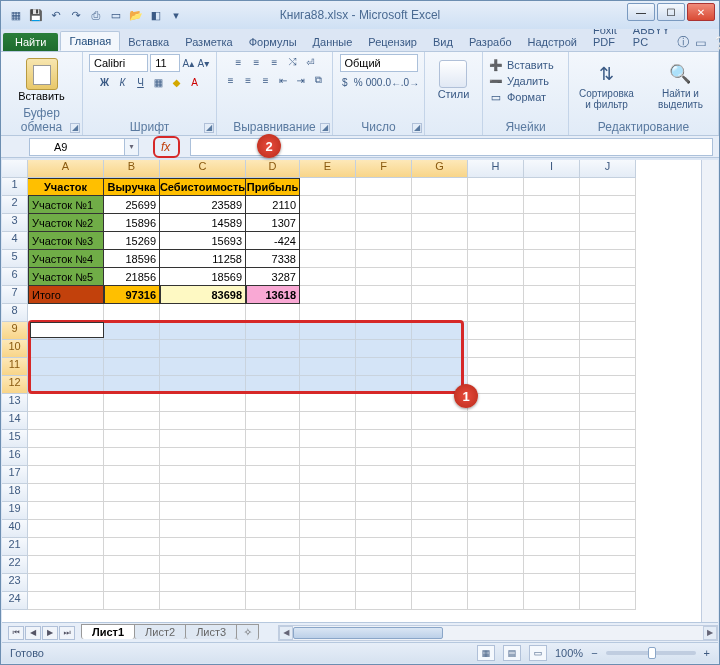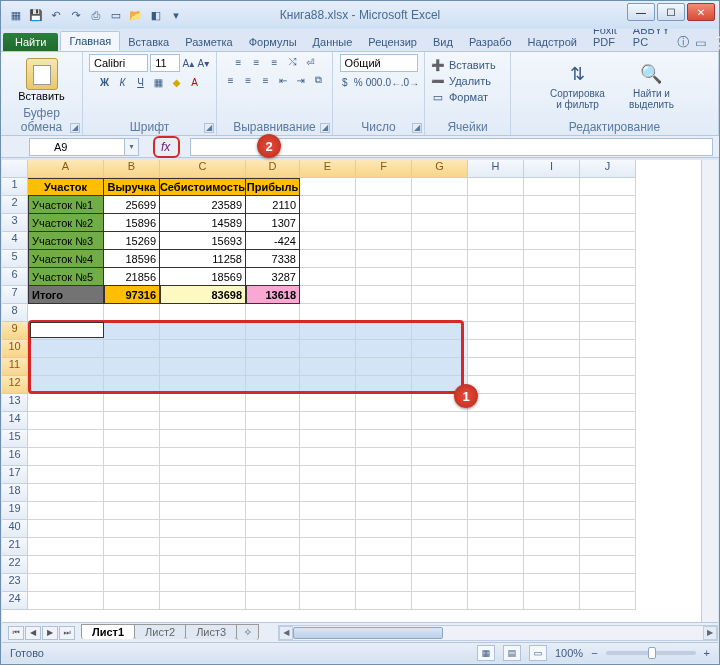--- a/index.html
+++ b/index.html
@@ -50,21 +50,21 @@
   .edit-row { display: flex; gap: 12px; padding-top: 6px; justify-content: center; }
   .edit-btn { display: flex; flex-direction: column; align-items: center; font-size: 10px; color: #3a5a85; }
   .edit-icon { width: 28px; height: 28px; display: flex; align-items: center; justify-content: center; font-size: 18px; }
   .styles-btn { display:flex; flex-direction:column; align-items:center; padding-top:6px; font-size:11px; color:#3a5a85;}
   .styles-icon { width:28px; height:28px; background:linear-gradient(#fff,#e0e8f4); border:1px solid #b0c0d8; border-radius:3px;}
   
   .namebox-row { height: 22px; background: #e7eef8; border-bottom: 1px solid #b6c8de; display: flex; align-items: center; font-size: 11px; position: relative; }
   .namebox { width: 96px; background: #fff; border: 1px solid #abc0da; height: 18px; margin-left: 28px; padding: 0 24px; display: flex; align-items: center; }
   .namebox-drop { width: 14px; height: 18px; border: 1px solid #abc0da; border-left: none; background: #eef4fb; display: flex; align-items: center; justify-content: center; font-size: 8px; color: #667; }
   .fx-area { display: flex; align-items: center; margin-left: 14px; border: 2px solid #d62828; border-radius: 6px; padding: 2px 8px 2px 6px; height: 22px; }
-  .fx-label { font-style: italic; font-size: 12px; color: #701a75; }
+  .fx-label { font-style: italic; font-size: 12px; color: #c2410c; }
   .formula-bar { flex: 1; background: #fff; border: 1px solid #abc0da; height: 18px; margin-left: 10px; margin-right: 6px; }
   .marker-badge { position: absolute; width: 24px; height: 24px; background: radial-gradient(#e84c3d,#b82a1a); border-radius: 50%; color: #fff; font-weight: bold; display: flex; align-items: center; justify-content: center; font-size: 13px; box-shadow: 0 1px 3px rgba(0,0,0,0.4); z-index: 50; }
   
   .sheet-area { position: absolute; top: 159px; left: 1px; right: 1px; bottom: 42px; background: #fff; overflow: hidden; }
   .grid { display: grid; font-size: 11px; }
   .colhdr, .rowhdr, .corner { background: linear-gradient(#f6f9fd,#e4ecf6); border-right: 1px solid #c4d0de; border-bottom: 1px solid #c4d0de; text-align: center; color: #3e5a80; position: relative; }
   .colhdr.sel, .rowhdr.sel { background: linear-gradient(#fde8b8,#f8d589); color: #8a5a10; }
   .cell { border-right: 1px solid #d4d4d4; border-bottom: 1px solid #d4d4d4; padding: 0 3px; white-space: nowrap; overflow: hidden; display: flex; align-items: center; }
   .cell.r { justify-content: flex-end; }
   .hdr-cell { background: #ffbf00; font-weight: bold; justify-content: center; border-right: 1px solid #333; border-bottom: 1px solid #333; border-top: 1px solid #333; }
@@ -196,20 +196,26 @@
         </div>
       <div class="font-row">
         <span class="mini-btn">$</span>
         <span class="mini-btn">%</span>
         <span class="mini-btn">000</span>
         <span class="mini-btn">.0←</span>
         <span class="mini-btn">.0→</span>
       </div>
       <div class="rgroup-label">Число</div>
       <div class="rgroup-dialog">◢</div>
+    </div>
+    <div class="rgroup styles-group">
+      <div class="styles-btn">
+        <div class="styles-icon"></div>
+        <span>Стили</span>
+      </div>
     </div>
     <div class="rgroup cells-group">
       <div class="cells-stack">
         <div class="cell-cmd">
             <span class="ico">➕</span>
             <span>Вставить</span>
           </div>
         <div class="cell-cmd">
             <span class="ico">➖</span>
             <span>Удалить</span>
@@ -319,21 +325,21 @@
         <div class="cell data-cell r">21856</div>
         <div class="cell data-cell r">18569</div>
         <div class="cell data-cell r">3287</div>
         <div class="cell"></div>
         <div class="cell"></div>
         <div class="cell"></div>
         <div class="cell"></div>
         <div class="cell"></div>
         <div class="cell"></div>
         <div class="rowhdr">7</div>
-        <div class="cell r first total" style="background: #737373; font-weight: bold; border-top: none; border-right: 1px solid rgb(51, 51, 51); border-bottom: 1px solid rgb(51, 51, 51); border-left: 1px solid rgb(51, 51, 51); border-image: initial; justify-content: flex-start;">Итого</div>
+        <div class="cell r first total" style="background: #c2410c; font-weight: normal; border-top: none; border-right: 1px solid rgb(51, 51, 51); border-bottom: 1px solid rgb(51, 51, 51); border-left: 1px solid rgb(51, 51, 51); border-image: initial; justify-content: flex-start;">Итого</div>
         <div class="cell r total" style="background: rgb(255, 191, 0); font-weight: bold; border-top: none; border-right: 1px solid rgb(51, 51, 51); border-bottom: 1px solid rgb(51, 51, 51); border-left: 1px solid rgb(51, 51, 51); border-image: initial;">97316</div>
         <div class="cell r total" style="background: #fef9c3; font-weight: bold; border-top: none; border-right: 1px solid rgb(51, 51, 51); border-bottom: 1px solid rgb(51, 51, 51); border-left: 1px solid rgb(51, 51, 51); border-image: initial;">83698</div>
         <div class="cell r total" style="background: #f9a8d4; font-weight: bold; border-top: none; border-right: 1px solid rgb(51, 51, 51); border-bottom: 1px solid rgb(51, 51, 51); border-left: 1px solid rgb(51, 51, 51); border-image: initial;">13618</div>
         <div class="cell"></div>
         <div class="cell"></div>
         <div class="cell"></div>
         <div class="cell"></div>
         <div class="cell"></div>
         <div class="cell"></div>
         <div class="rowhdr">8</div>

